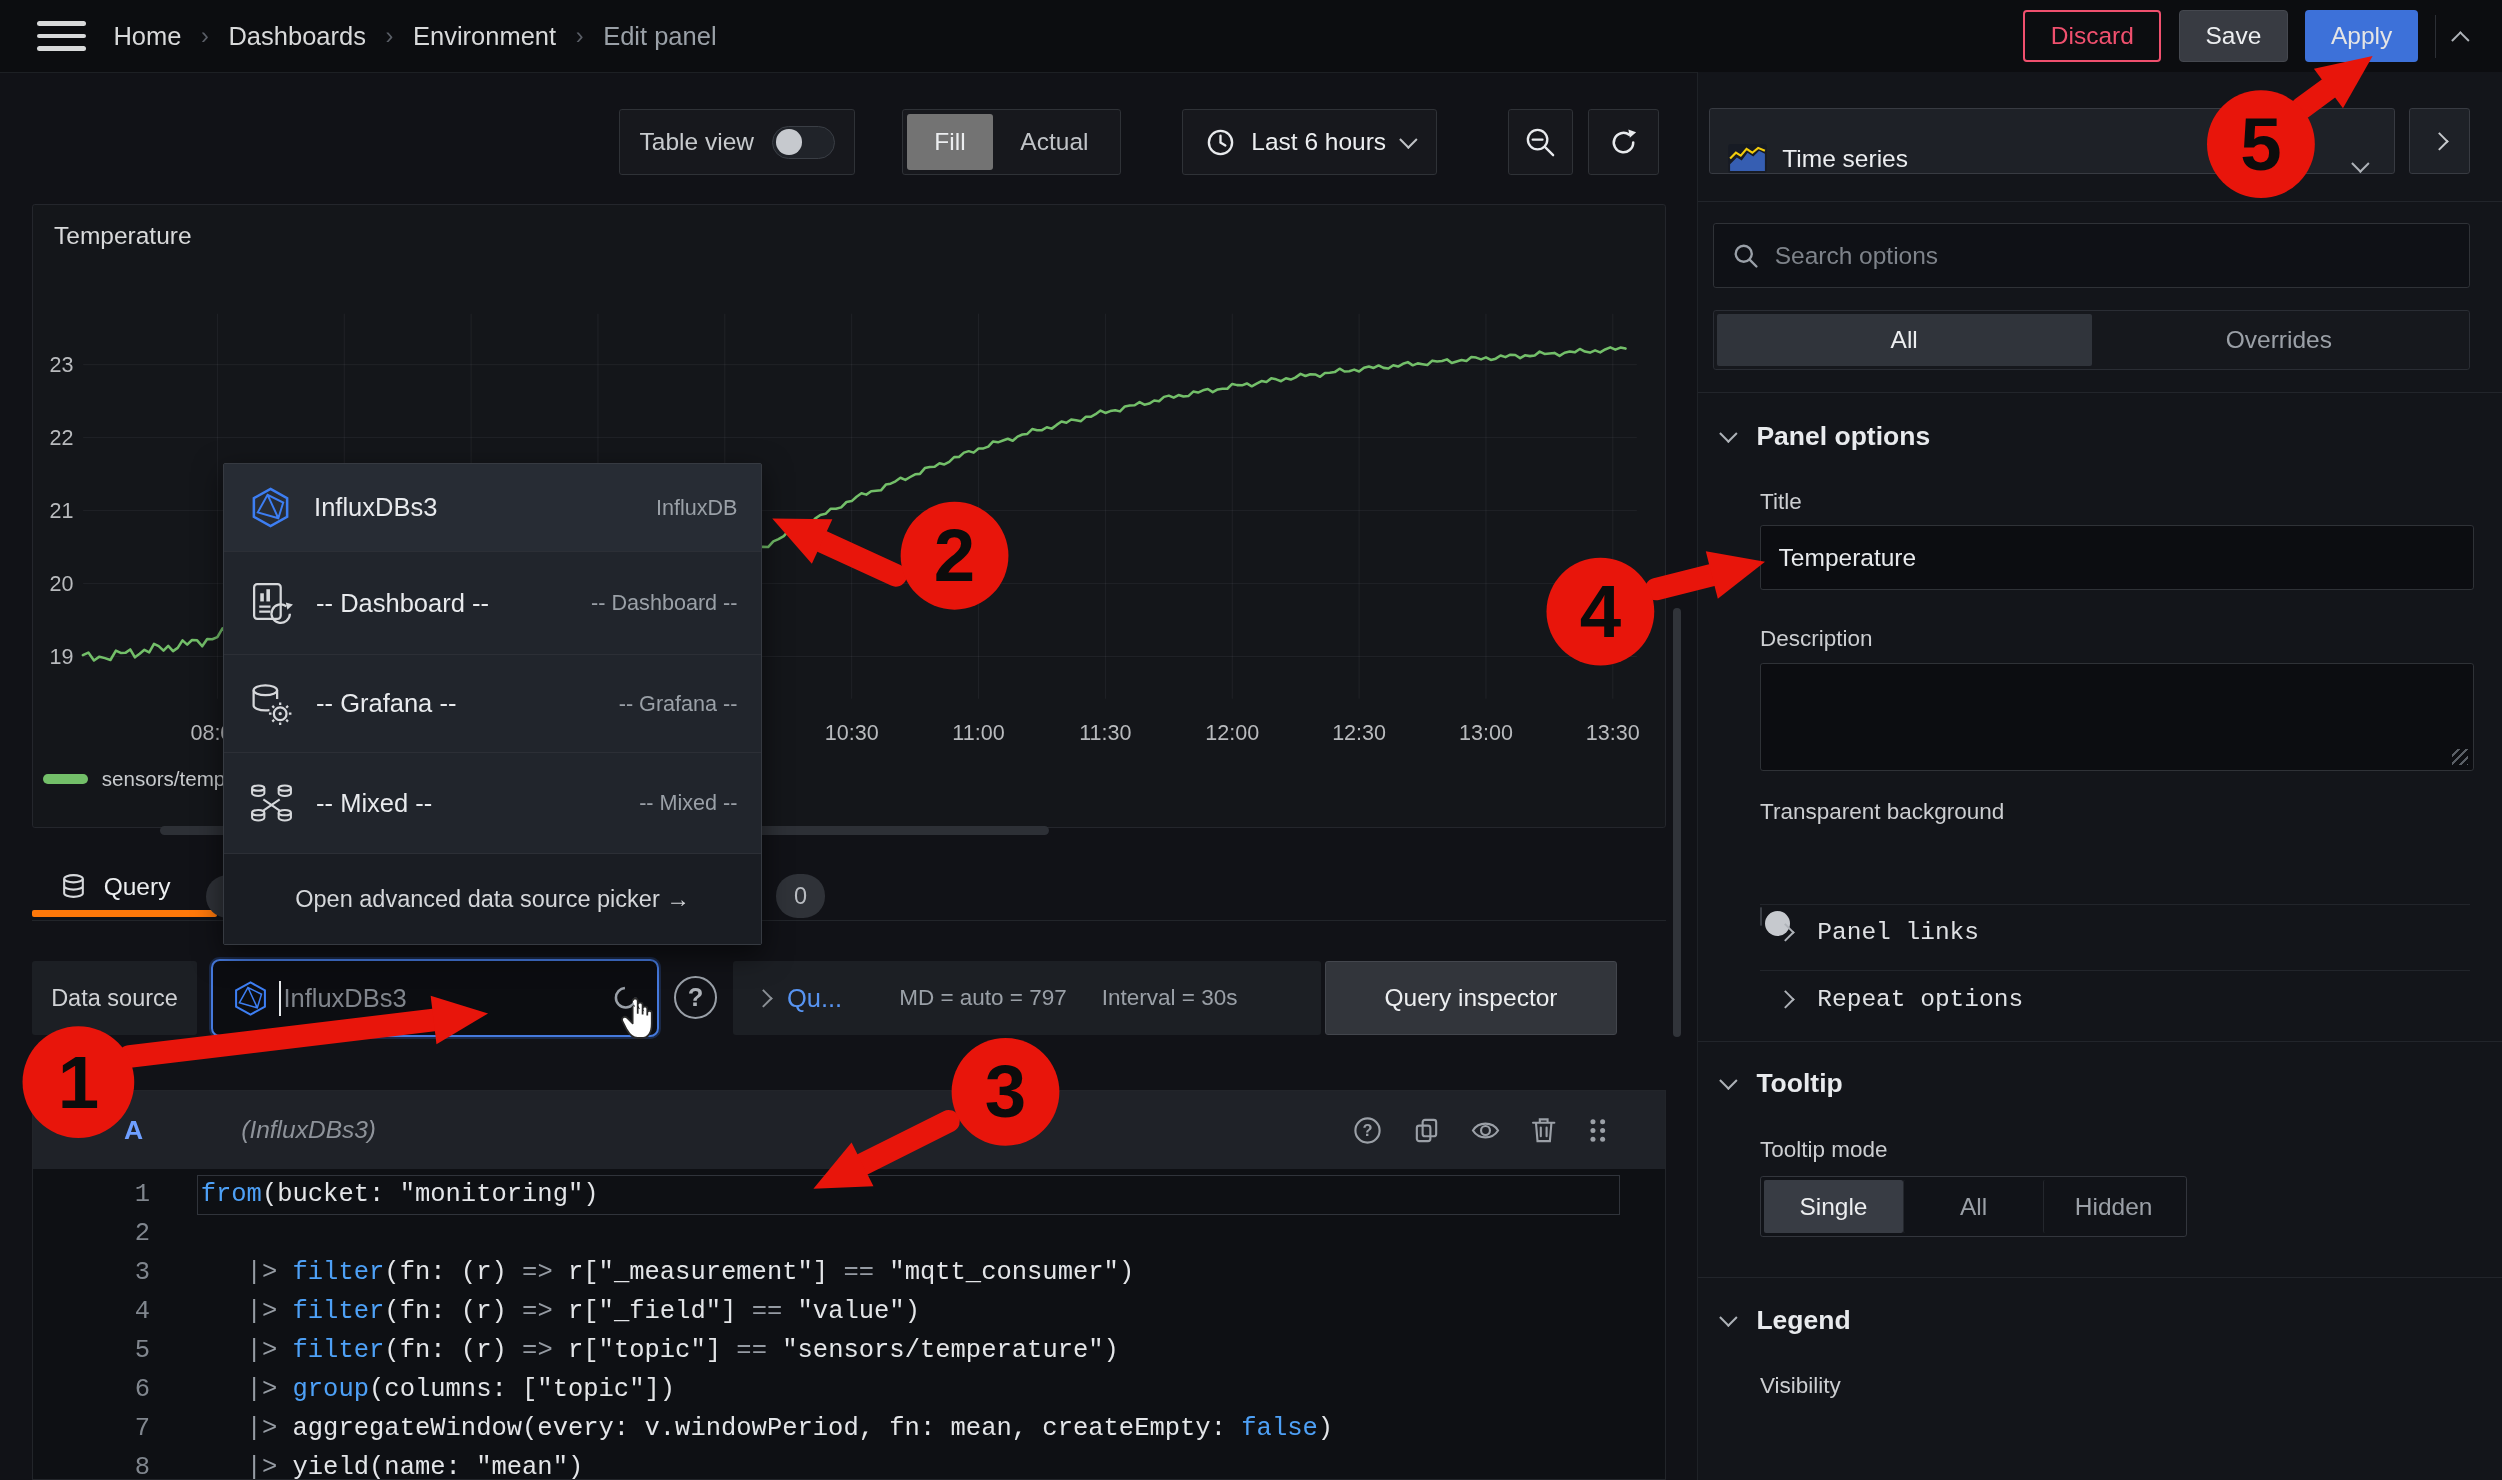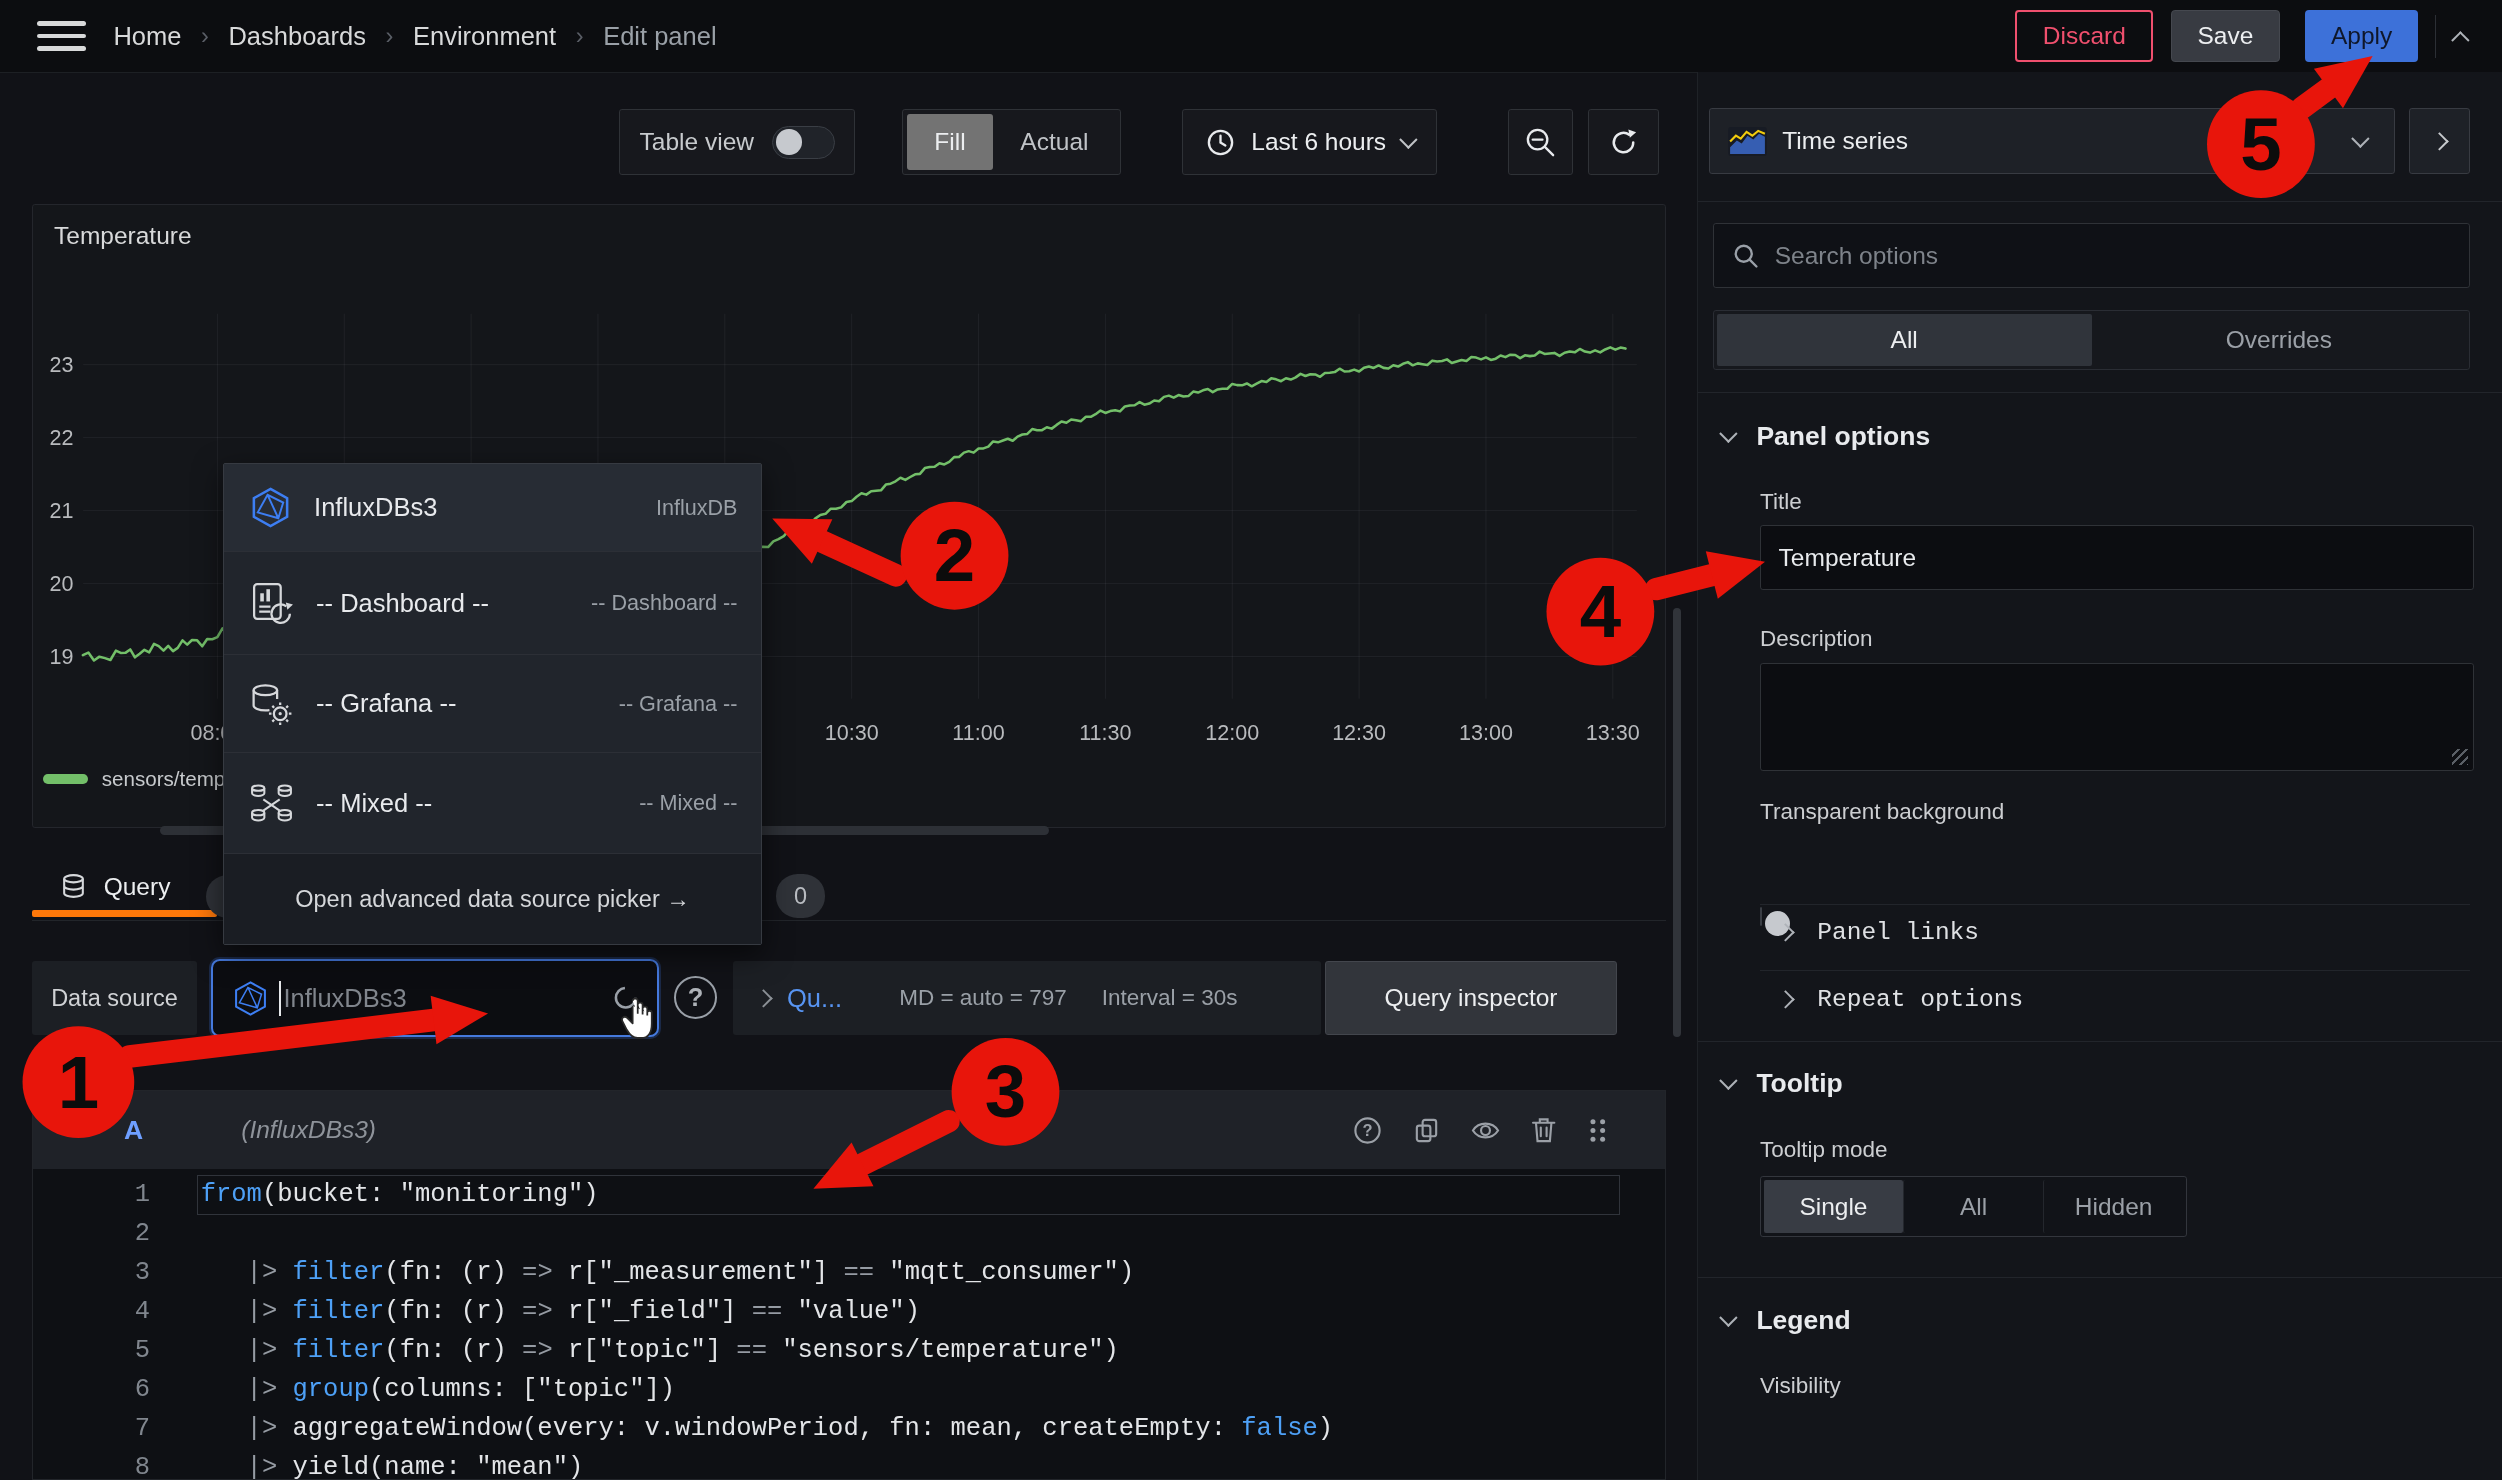--- a/index.html
+++ b/index.html
@@ -11,21 +11,21 @@
   #hamburger{width:49px;margin-left:37px;display:flex;flex-direction:column;gap:7.8px;cursor:pointer;}
   #hamburger div{height:4.9px;background:#d8d9da;border-radius:2.5px;}
   #breadcrumb{margin-left:27.4px;display:flex;align-items:center;font-size:25.5px;}
   #breadcrumb .crumb{color:#d8d9da;}
   #breadcrumb .crumb.last{color:#9aa0a7;}
   #breadcrumb .sep{color:#5a5e66;margin:0 19.6px;font-size:23.5px;}
   #nav-right{margin-left:auto;display:flex;align-items:center;margin-right:25.5px;gap:17.6px;}
   .btn{height:52px;border-radius:3.9px;display:flex;align-items:center;justify-content:center;font-size:24.5px;padding:0 25.5px;cursor:pointer;box-sizing:border-box;}
   #btn-discard{border:2px solid #f0506e;color:#f0506e;background:transparent;}
   #btn-save{background:#383b42;color:#eceef0;border:1px solid #45484f;}
-  #btn-apply{background:#3d71d9;color:#0f172a;margin-left:8px;}
+  #btn-apply{background:#3d71d9;color:#e5e5e5;}
   #nav-divider{width:1px;height:43px;background:#2c2f35;}
   
   .tool-box{border:1px solid #2f3237;background:#17181d;border-radius:2.9px;height:66px;box-sizing:border-box;display:flex;align-items:center;}
   #tbl-view{left:619px;top:109px;padding:0 19.6px;gap:17.6px;}
   #tbl-view .lbl{font-size:24.5px;color:#c7cacd;}
   .toggle{width:63px;height:33px;border-radius:16.7px;position:relative;box-sizing:border-box;}
   .toggle.off{background:#202329;border:1px solid #3a3e45;}
   .toggle.off .knob{position:absolute;left:3.9px;top:2.9px;width:25.5px;height:25.5px;border-radius:50%;background:#c6c9ce;}
   .toggle.on{background:#3d71d9;}
   #fill-actual{left:902px;top:109px;padding:3.9px;gap:0;}
@@ -89,21 +89,21 @@
   .code-line{height:39px;display:flex;align-items:center;white-space:pre;}
   .code-line .ln{width:118px;padding-right:34px;text-align:right;color:#80868e;flex:none;}
   .code-line .lc{padding-left:16.7px;}
   .tok-fn{color:#4ea1f7;}
   .tok-op{color:#959ba3;}
   .tok-txt{color:#e3e5e8;}
   #curline{left:197px;top:1175px;width:1423px;height:40px;border:1.5px solid #30343b;box-sizing:border-box;}
   
   #rightpane{left:1697px;top:72px;width:806px;height:1408px;background:#13151a;border-left:1px solid #1f2227;box-sizing:border-box;}
   .rp-divider{position:absolute;height:1px;background:#22252b;}
-  #viz-box{left:1709px;top:108px;width:686px;height:66px;background:#1e2127;border:1px solid #383b42;border-radius:2.9px;display:flex;align-items:center;padding:0 17.6px;box-sizing:border-box;cursor:pointer;}
+  #viz-box{left:1709px;top:108px;width:686px;height:66px;background:#1e2127;border:1px solid #383b42;border-radius:2.9px;display:flex;align-items:flex-end;padding:0 17.6px;box-sizing:border-box;cursor:pointer;}
   #viz-box .lbl{font-size:24.5px;color:#eceef0;margin-left:15.7px;}
   #viz-box .chev{color:#aeb2b8;margin-left:auto;margin-right:9.8px;}
   #viz-expand{left:2409px;top:108px;width:61px;height:66px;background:#1e2127;border:1px solid #383b42;border-radius:2.9px;display:flex;align-items:center;justify-content:center;color:#c7cacd;box-sizing:border-box;cursor:pointer;}
   #search-box{left:1713px;top:223px;width:757px;height:65px;border:1px solid #2f3237;border-radius:2.9px;display:flex;align-items:center;padding:0 17.6px;box-sizing:border-box;background:#0f1116;}
   #search-box input{background:transparent;border:none;outline:none;color:#d8d9da;font-size:24.5px;margin-left:13.7px;width:588px;font-family:"Liberation Sans",sans-serif;}
   #search-box input::placeholder{color:#7e838a;}
   #ao-tabs{left:1713px;top:310px;width:757px;height:60px;background:#16181d;border:1px solid #2a2d34;border-radius:2.9px;display:flex;box-sizing:border-box;padding:2.9px;}
   #ao-tabs .t{flex:1;display:flex;align-items:center;justify-content:center;font-size:24.5px;cursor:pointer;border-radius:2px;}
   #ao-tabs .t.sel{background:#30343b;color:#eceef0;}
   #ao-tabs .t.unsel{color:#9ba0a7;}

